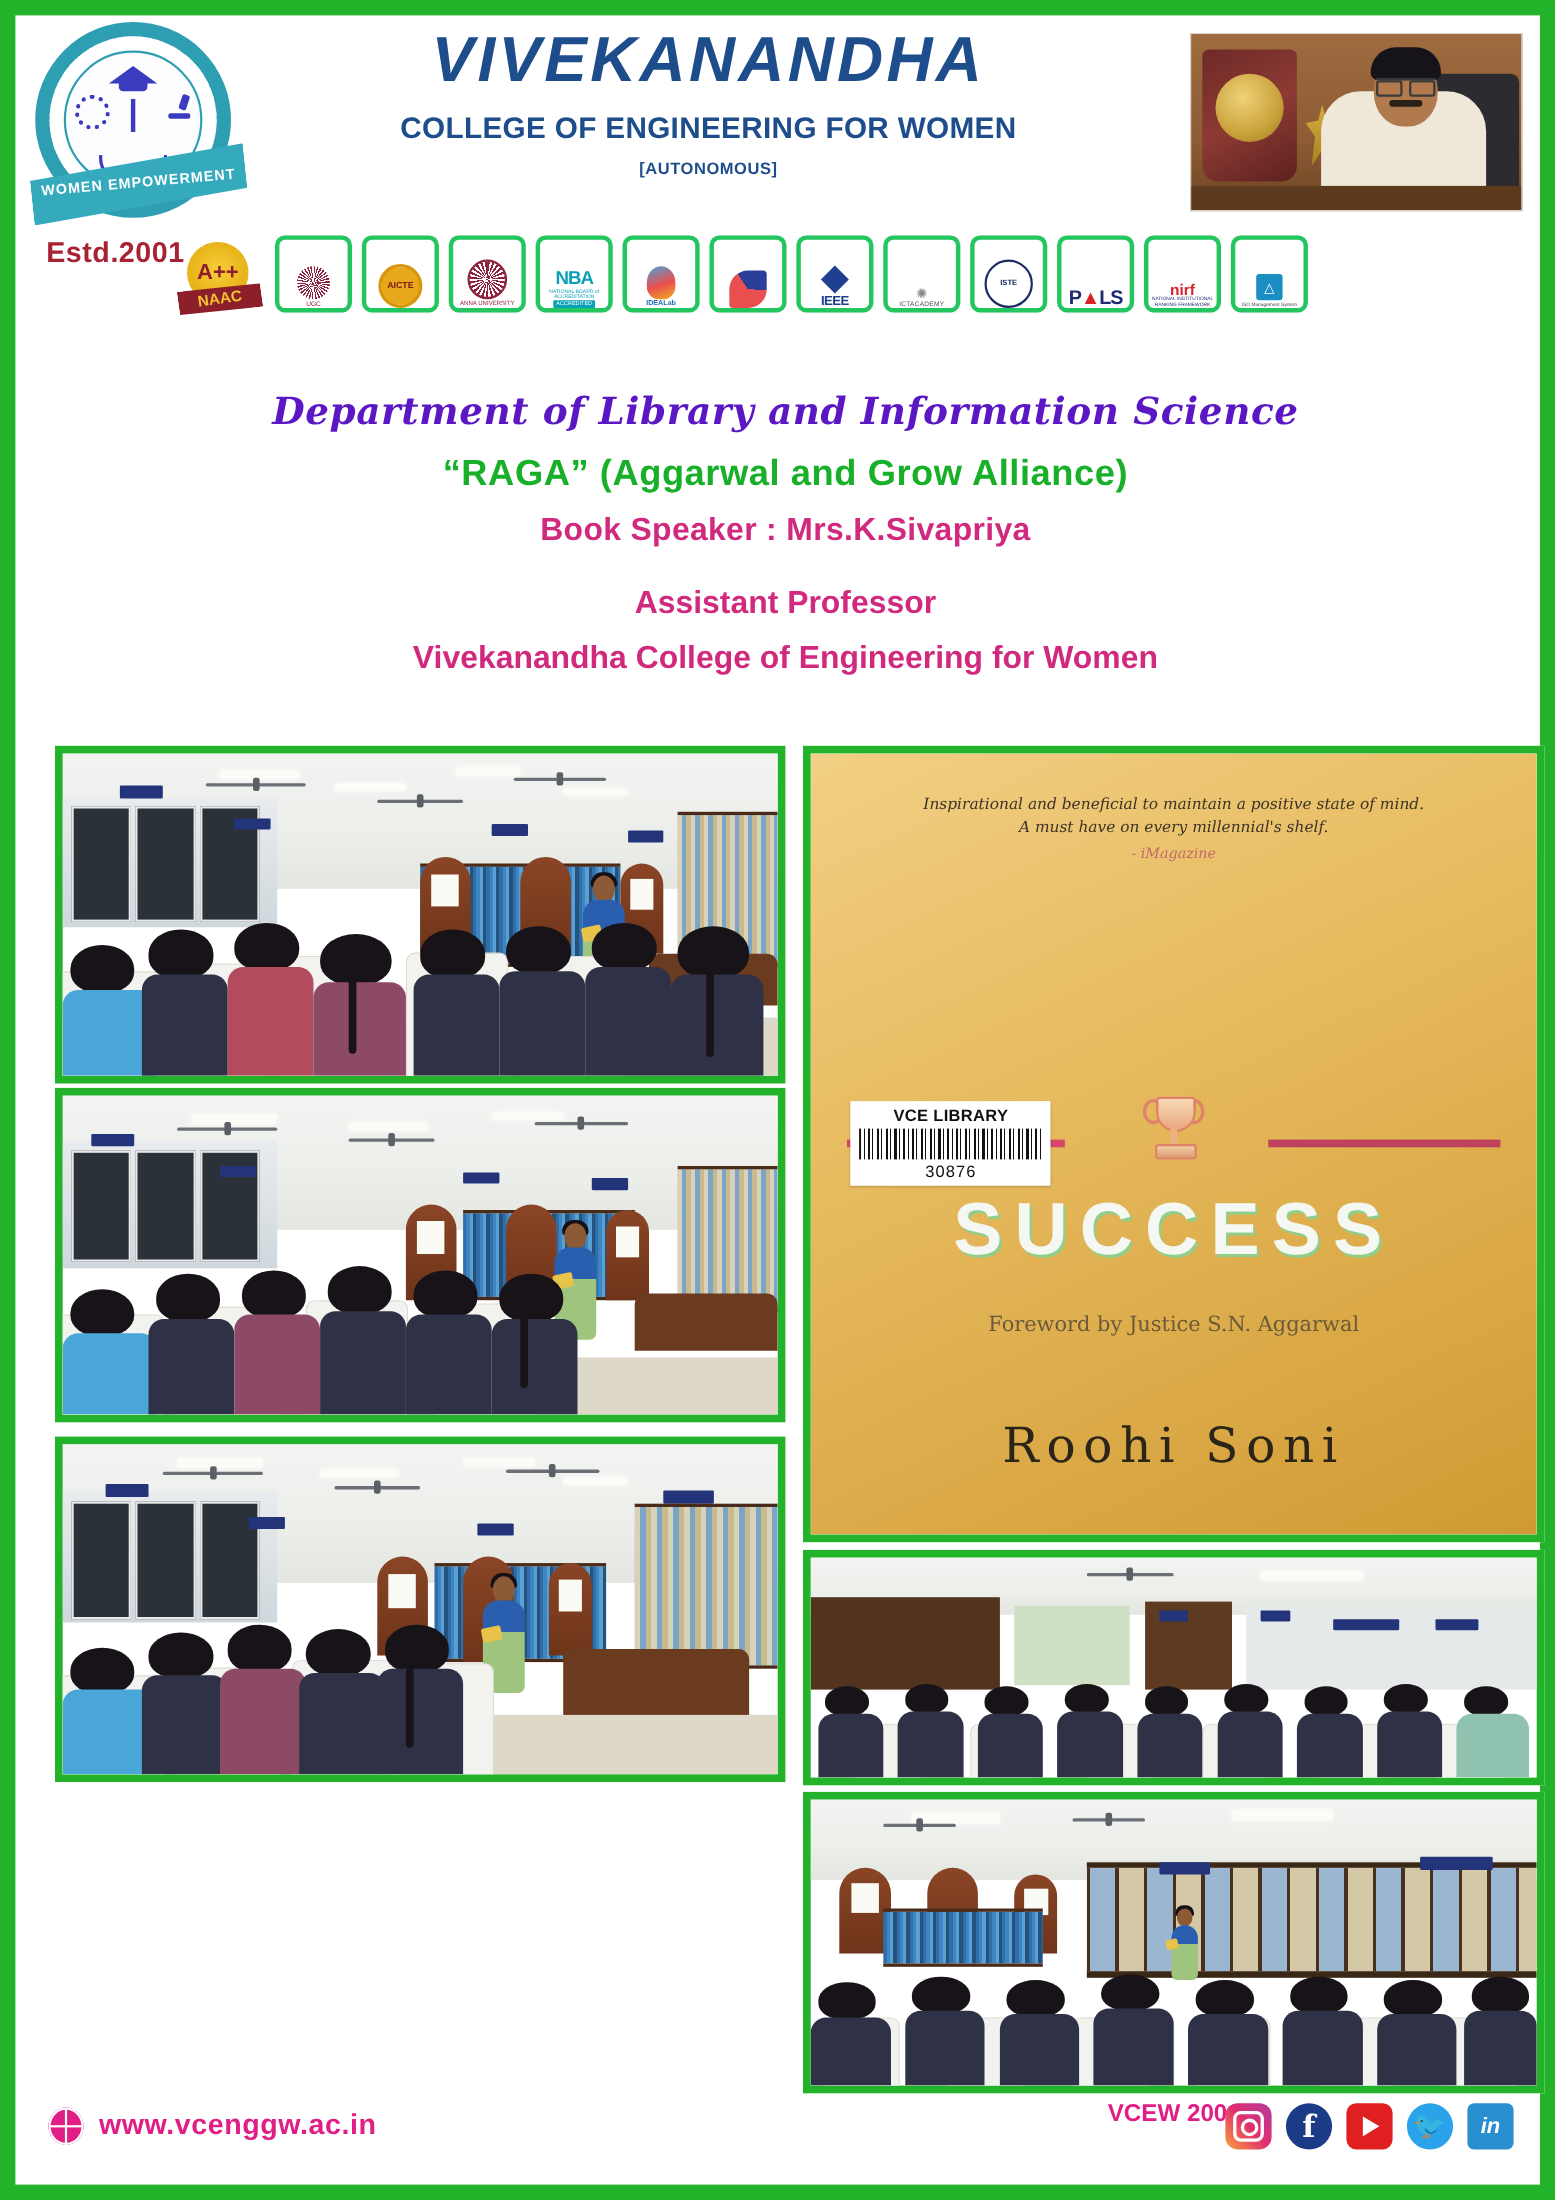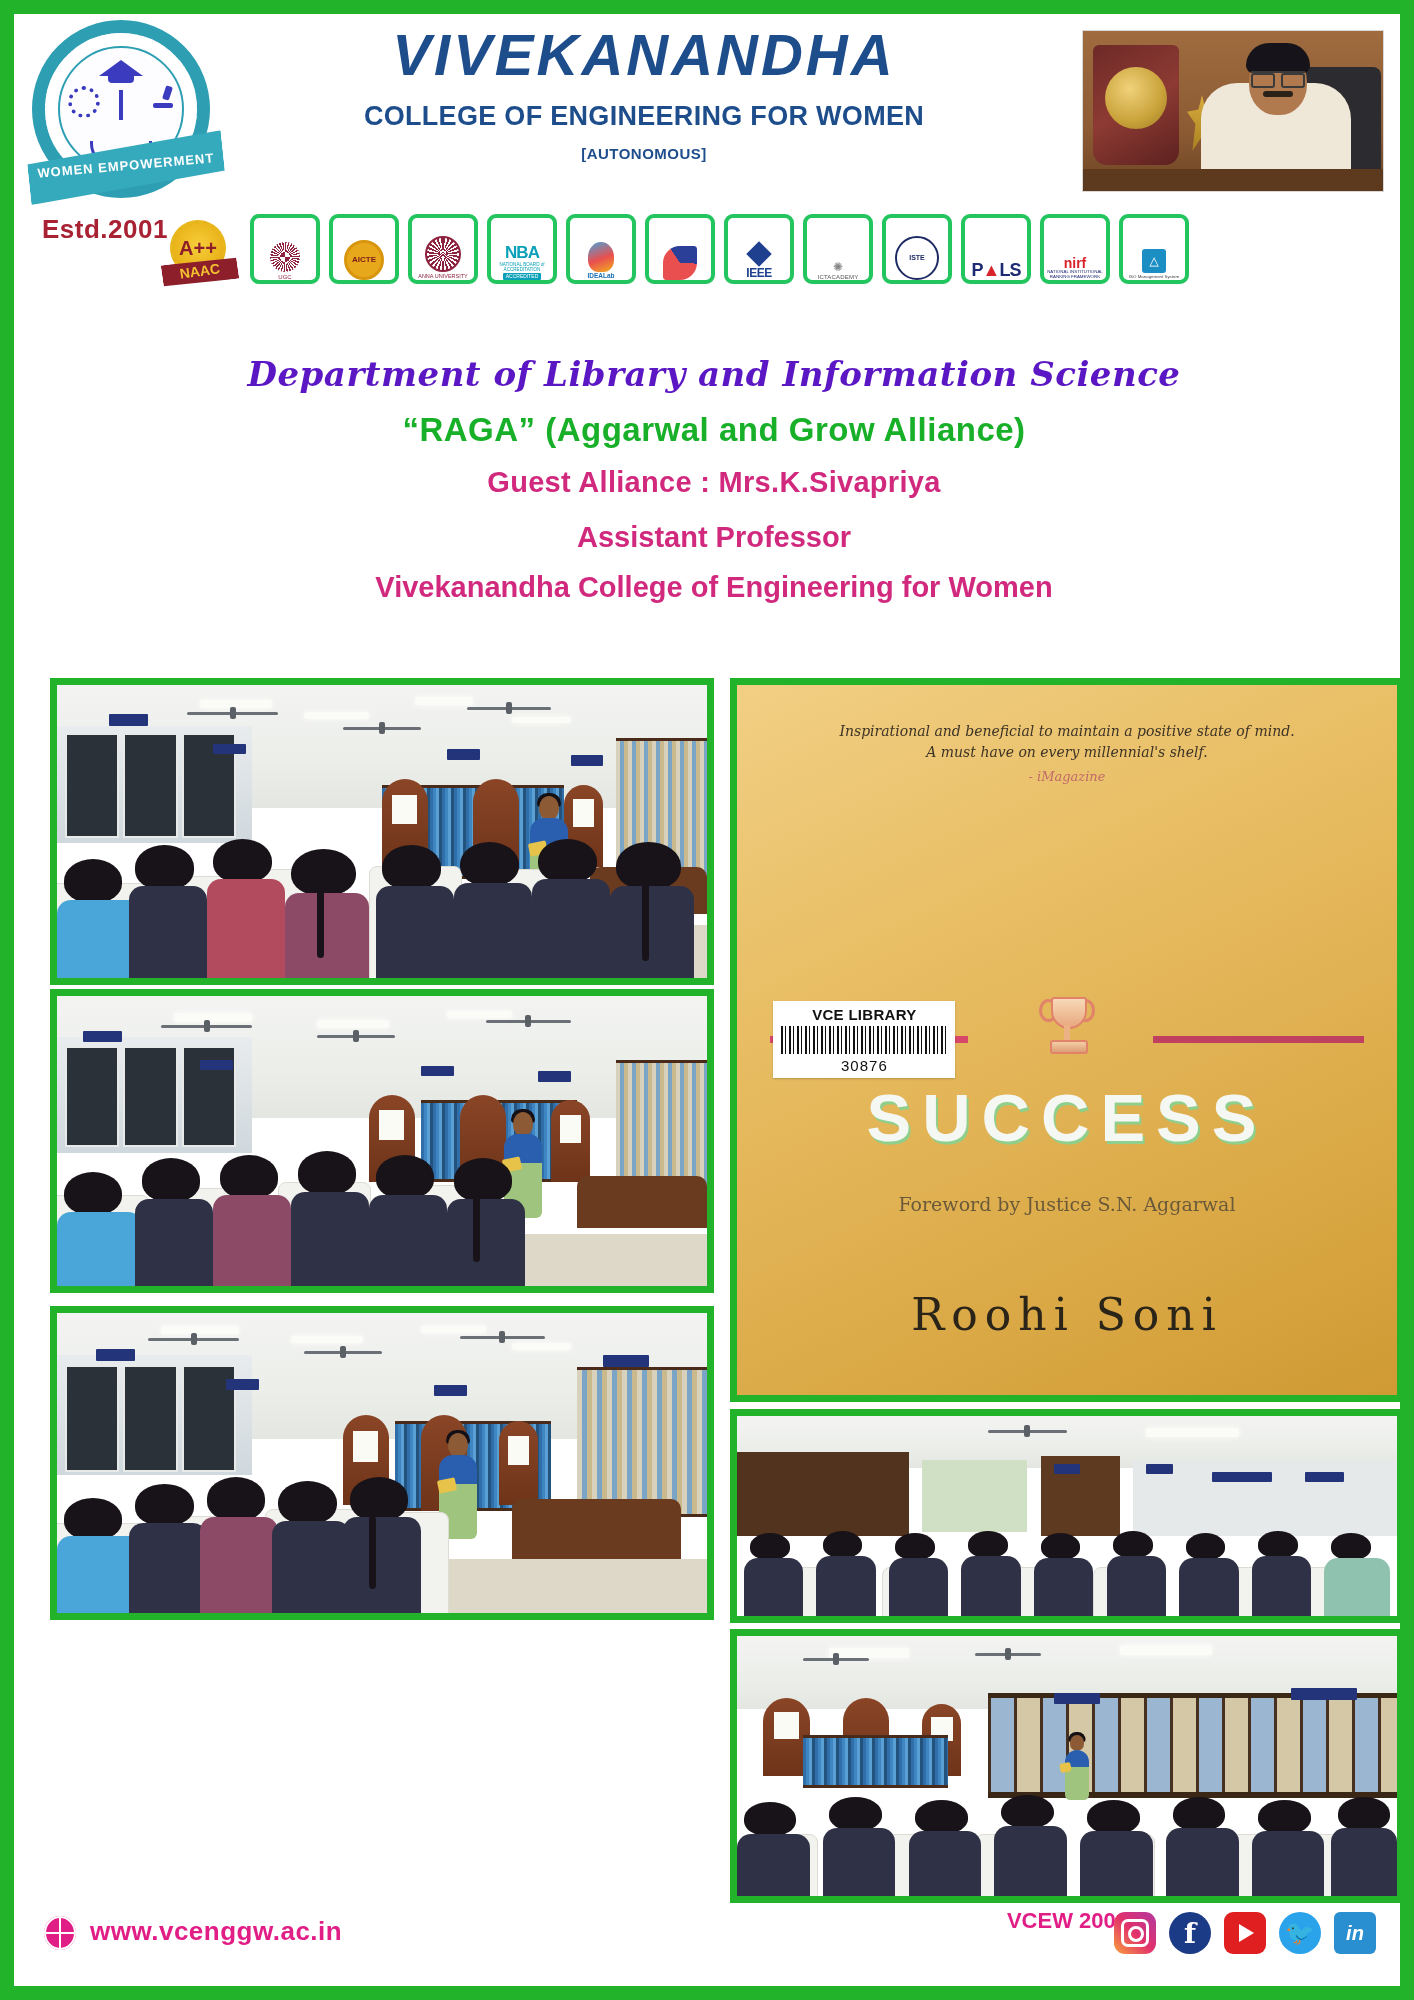--- a/index.html
+++ b/index.html
@@ -159,21 +159,21 @@
     display:flex;align-items:center;justify-content:center;color:#fff;font-size:12px;}
   .acc-iso .t{color:#444;font-size:4.4px;line-height:1.1;margin-top:2px;}
 
   
   .event{position:absolute;left:14px;top:340px;width:1372px;text-align:center;}
   .dept{font-family:"DejaVu Serif",serif;font-style:italic;font-size:34px;
     color:#5b17c4;font-weight:bold;letter-spacing:.5px;}
   .raga{font-size:33px;color:#18af29;font-weight:bold;margin-top:17px;letter-spacing:.5px;}
   .series{font-size:28px;color:#18af29;font-weight:bold;margin-top:12px;letter-spacing:.3px;}
   .speaker{font-size:29px;color:#d1297e;font-weight:bold;margin-top:17px;letter-spacing:.3px;}
-  .role{font-size:29px;color:#d1297e;font-weight:bold;margin-top:22px;}
+  .role{font-size:29px;color:#d1297e;font-weight:bold;margin-top:33px;}
   .college{font-size:29px;color:#d1297e;font-weight:bold;margin-top:17px;}
 
   
   .frame{position:absolute;border:7px solid #22b32a;background:#ffffff;overflow:hidden;}
   .ph{position:absolute;inset:0;overflow:hidden;}
 
   
   .ceil{position:absolute;left:0;top:0;width:100%;height:42%;
     background:linear-gradient(180deg,#f3f4f2 0%,#eceeea 60%,#e4e6e1 100%);}
   .ceil .panel{position:absolute;background:#fbfcf8;border-radius:2px;box-shadow:0 0 6px rgba(255,255,255,.9);}
@@ -419,21 +419,21 @@
       <div class="acc acc-iso">
         <div class="box">△</div>
         <div class="t">ISO Management System</div>
       </div>
     </div>
   </div>
 
   <div class="event">
     <div class="dept">Department of Library and Information Science</div>
     <div class="raga">“RAGA” (Aggarwal and Grow Alliance)</div>
-    <div class="speaker">Guest Alliance : Mrs.K.Sivapriya</div>
+    <div class="speaker">Book Speaker : Mrs.K.Sivapriya</div>
     <div class="role">Assistant Professor</div>
     <div class="college">Vivekanandha College of Engineering for Women</div>
   </div>
 
   <div class="frame" style="left:36px;top:664px;width:650px;height:293px;">
     <div class="ph">
       <div class="ceil">
         <div class="panel" style="left:22%;top:12%;width:11%;height:7%;"></div>
         <div class="panel" style="left:38%;top:22%;width:10%;height:6%;"></div>
         <div class="panel" style="left:55%;top:10%;width:9%;height:6%;"></div>

